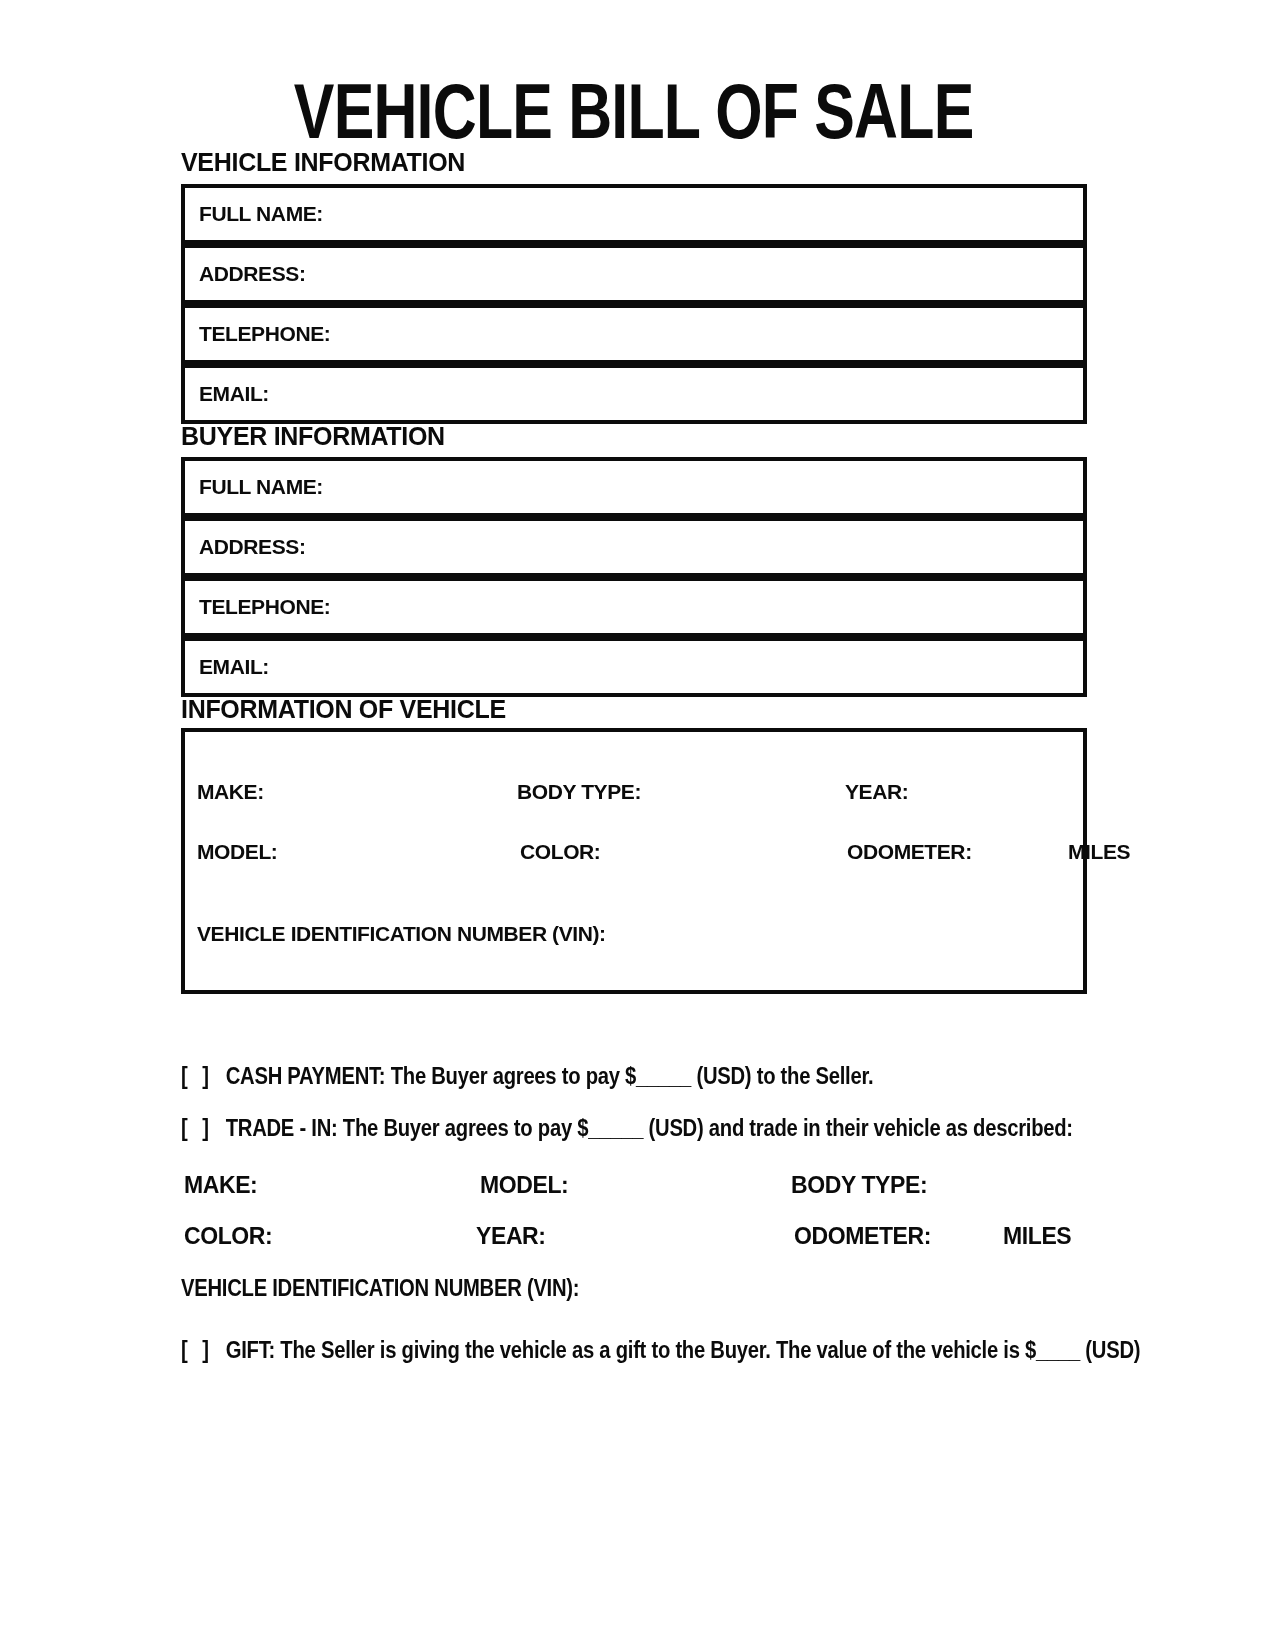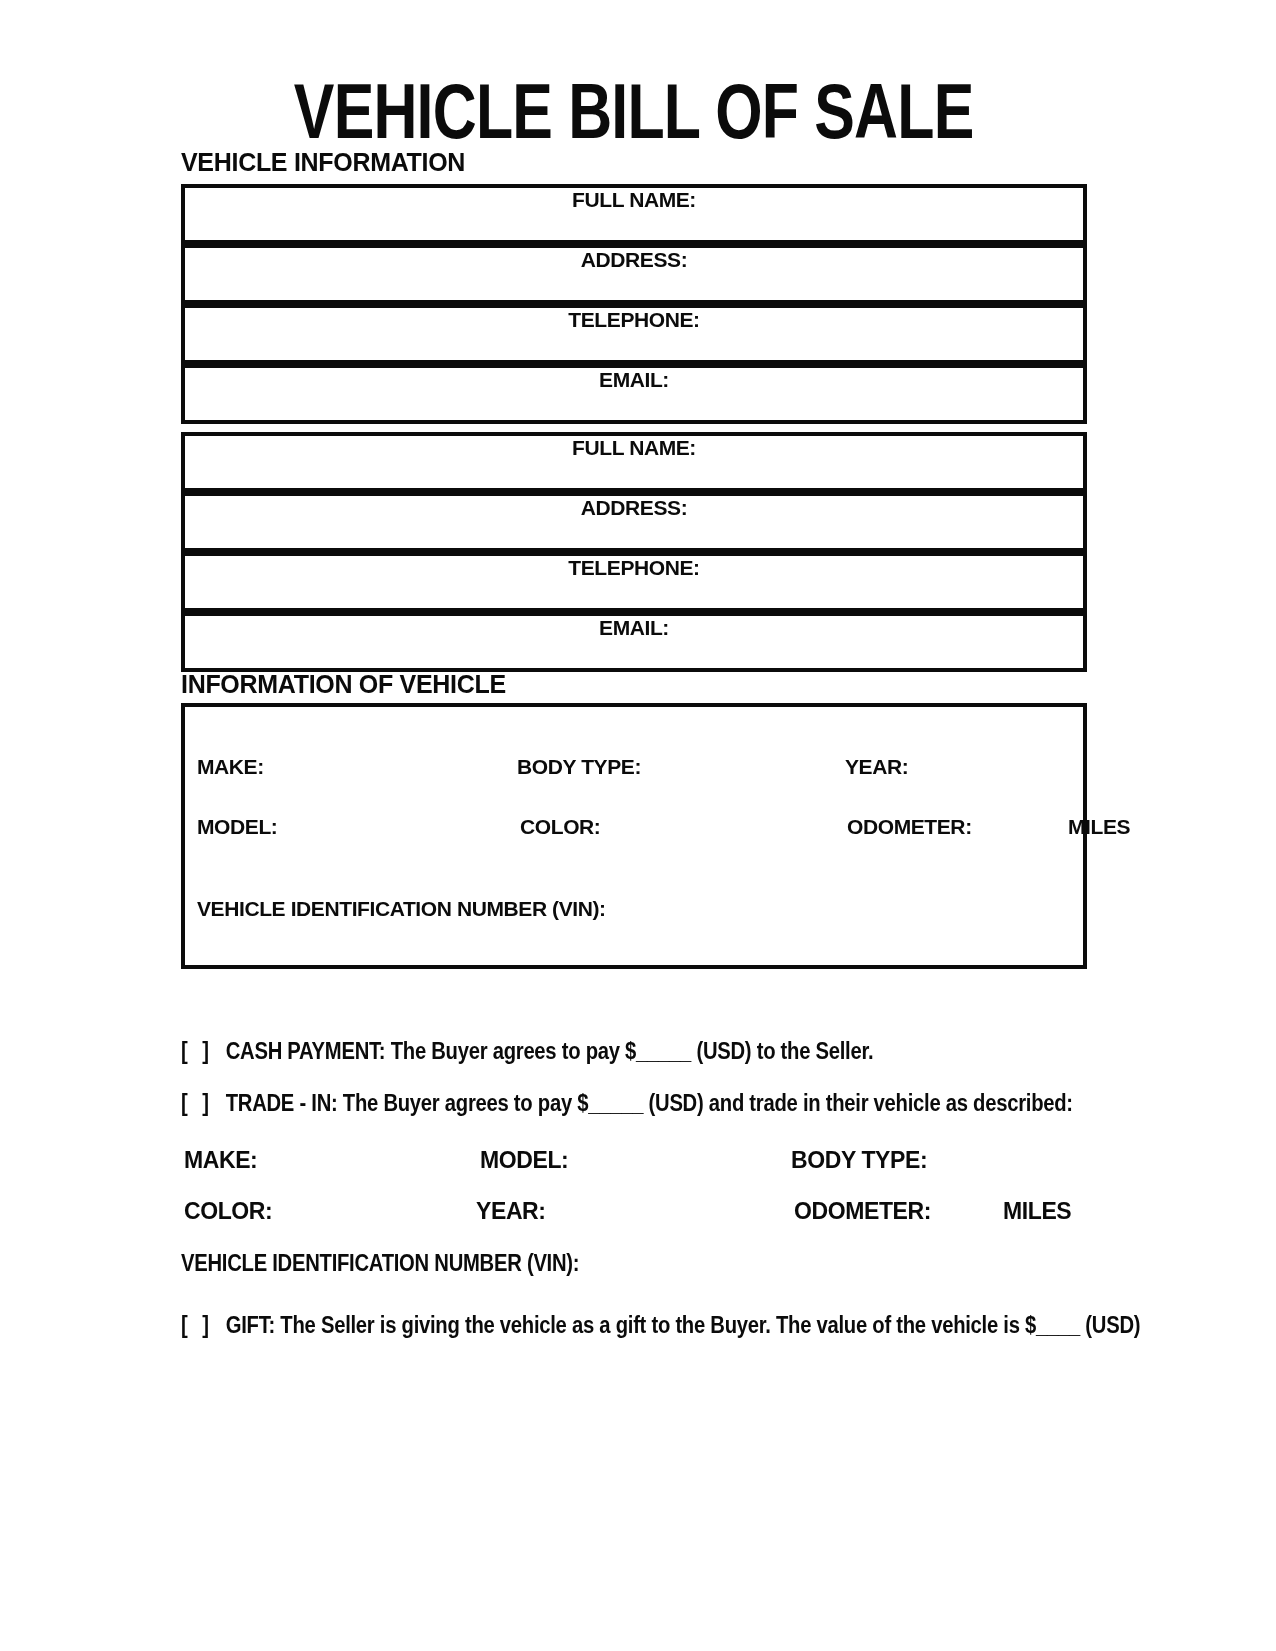--- a/index.html
+++ b/index.html
@@ -21,21 +21,21 @@
     letter-spacing:-0.3px;
   }
   .sec-seller{margin-top:28px;}
   .sec-buyer{margin-top:33px;}
   .sec-vehicle{margin-top:37px;}
   .sec-exchange{margin-top:48px;}
   .boxstack{margin-top:9px;}
   .boxstack.buyer{margin-top:8px;}
   .rowbox{
     height:60px;border:4px solid #0b0b0b;box-sizing:border-box;
-    display:flex;align-items:center;padding:0 14px;background:#fff;flex-direction:column;
+    display:flex;align-items:center;padding:0 14px;background:#fff;
   }
   .flabel{font-size:21px;font-weight:bold;letter-spacing:-0.4px;white-space:nowrap;}
   .fill-input{
     flex:1;height:40px;margin-left:10px;border:none;outline:none;
     background:transparent;font:inherit;font-size:21px;color:#0b0b0b;min-width:0;
   }
   .vehicle-box{
     margin-top:6px;position:relative;height:266px;box-sizing:border-box;
     border:4px solid #0b0b0b;background:#fff;
   }
@@ -83,20 +83,21 @@
     <div class="rowbox">
       <span class="flabel">TELEPHONE:</span>
       <input class="fill-input" aria-label="Seller telephone" style="">
     </div>
     <div class="rowbox">
       <span class="flabel">EMAIL:</span>
       <input class="fill-input" aria-label="Seller email" style="">
     </div>
   </div>
 
+  <h2 class="sec sec-buyer">BUYER INFORMATION</h2>
   <div class="boxstack buyer">
     <div class="rowbox">
       <span class="flabel">FULL NAME:</span>
       <input class="fill-input" aria-label="Buyer full name" style="">
     </div>
     <div class="rowbox">
       <span class="flabel">ADDRESS:</span>
       <input class="fill-input" aria-label="Buyer address" style="">
     </div>
     <div class="rowbox">

